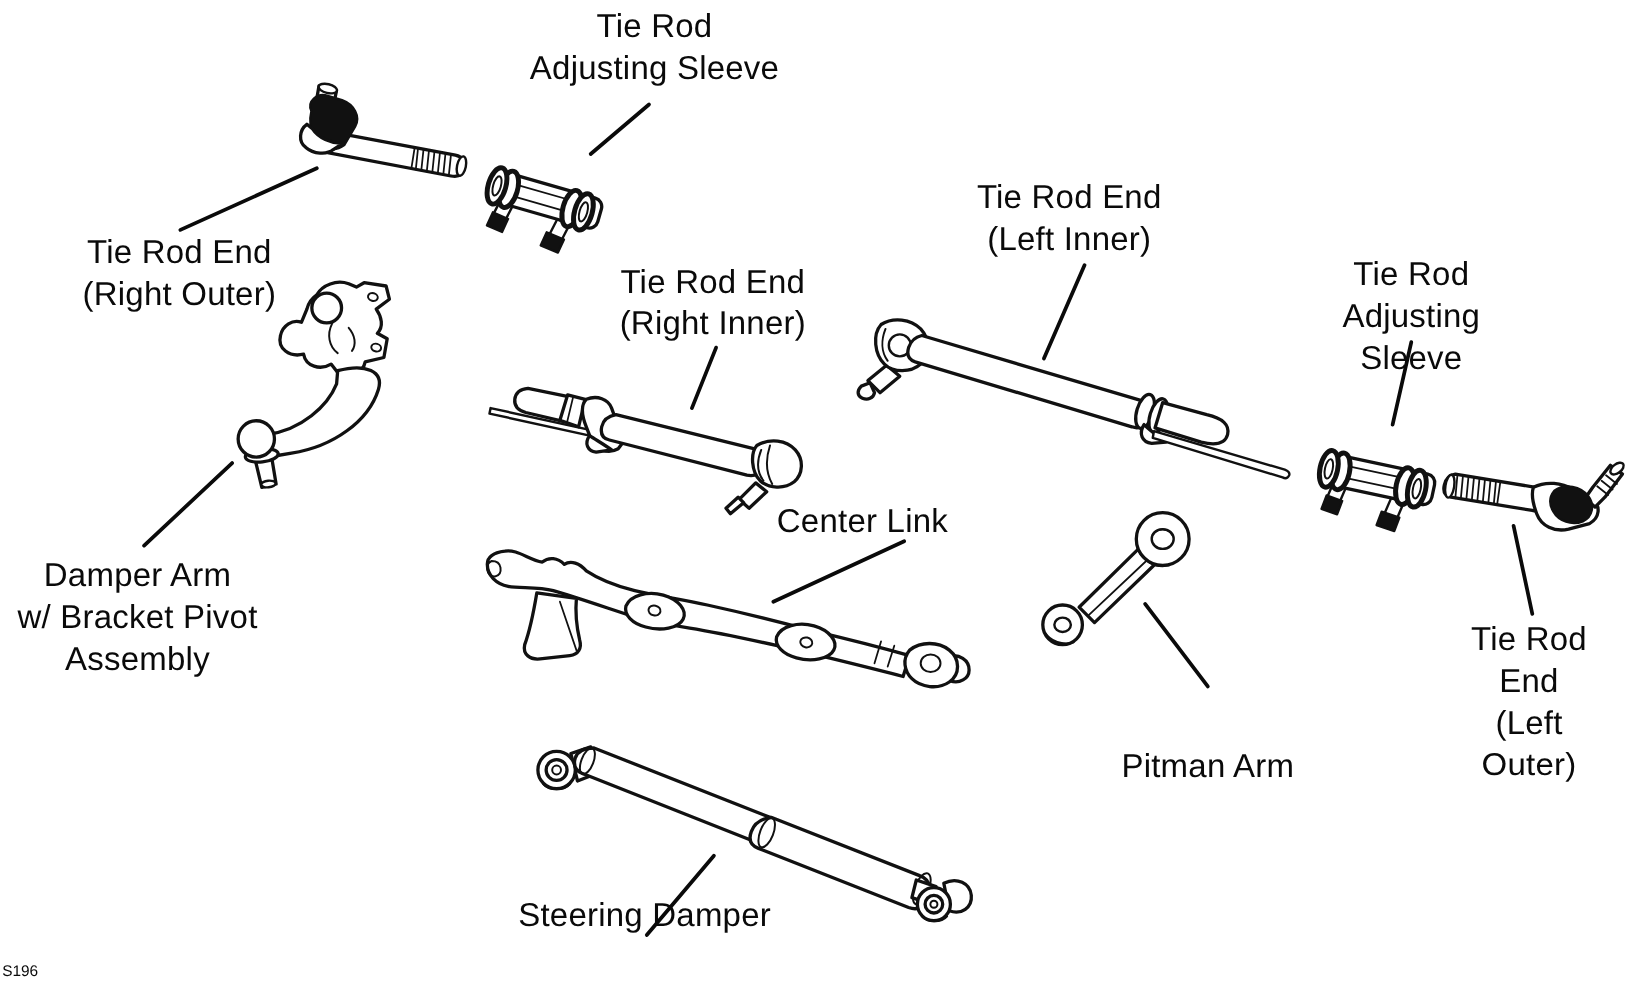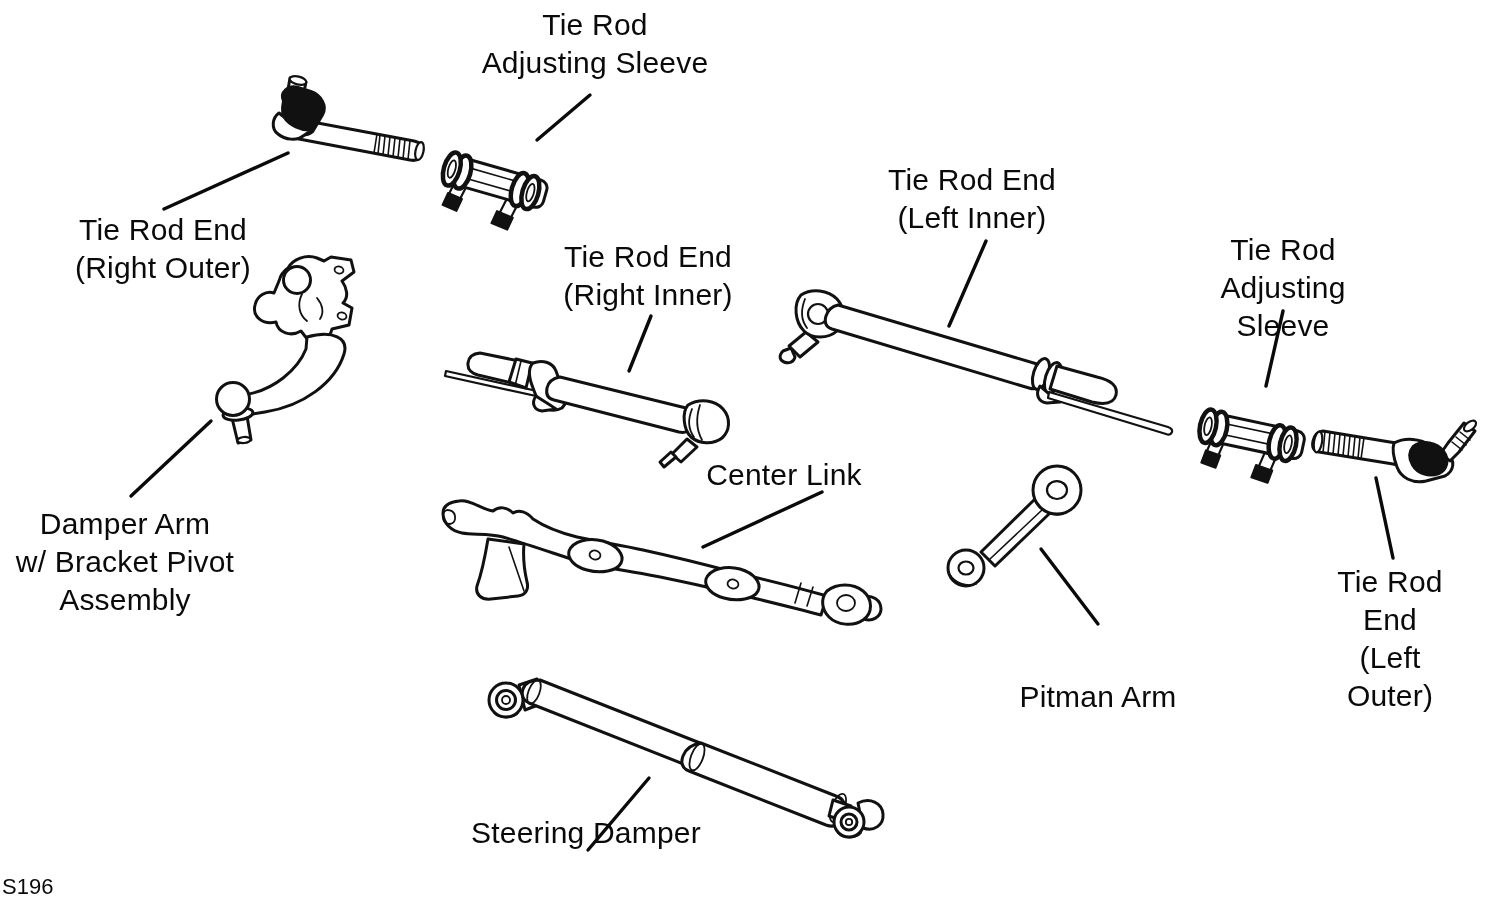--- a/index.html
+++ b/index.html
@@ -2,21 +2,21 @@
 <html><head>
 <meta charset="utf-8">
 <style>
   html,body{margin:0;padding:0;background:#fff;}
   #stage{position:relative;width:1500px;height:900px;background:#ffffff;overflow:hidden;
          font-family:"Liberation Sans", sans-serif;}
   #art{position:absolute;left:0;top:0;}
   .lbl{position:absolute;transform:translateX(-50%);
        font-size:30px;line-height:1.27;color:#0a0a0a;
        white-space:pre-line;text-align:center;letter-spacing:.2px;}
-  .code{position:absolute;font-size:22px;color:#0a0a0a;}
+  .code{position:absolute;font-size:14px;color:#0a0a0a;}
   
   .w{fill:#fff;stroke:#111;stroke-width:3;stroke-linejoin:round;}
   .w2{fill:#fff;stroke:#111;stroke-width:2.2;stroke-linejoin:round;}
   .b{fill:#111;stroke:#111;stroke-width:2;stroke-linejoin:round;}
   .t{fill:none;stroke:#111;stroke-width:1.8;stroke-linecap:round;}
   .h{fill:none;stroke:#111;stroke-width:1.6;stroke-linecap:round;}
   .thick{fill:#fff;stroke:#111;stroke-width:4.5;stroke-linejoin:round;}
   .leader{stroke:#0a0a0a;stroke-width:3.4;stroke-linecap:round;}
 </style>
 </head>

